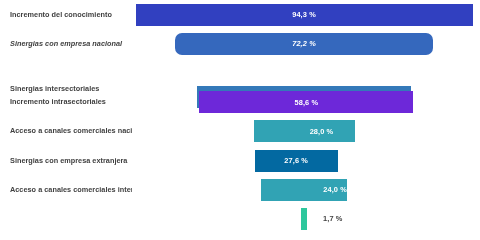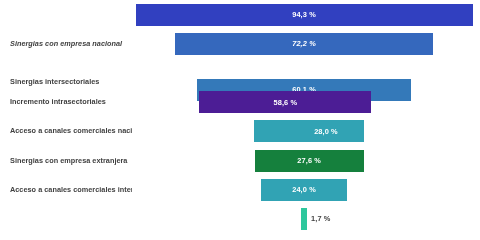--- a/index.html
+++ b/index.html
@@ -62,85 +62,86 @@
     font-size: 7.4px;
     font-weight: bold;
     color: #ffffff;
     letter-spacing: 0.1px;
     white-space: nowrap;
   }
   .bar-value.outside {
     color: #3f3f3f;
     position: absolute;
     left: 100%;
-    margin-left: 4px;
+    margin-left: 16px;
   }
 </style>
 </head>
 <body>
 
 <div id="funnel-chart" style="background: rgb(255, 255, 255);">
 
   <div class="funnel-row" style="top:0px;">
+    <div class="row-label">Incremento del conocimiento</div>
     <div class="bar-wrap">
       <div class="bar" style="width: 337px; left: 135.5px; background: rgb(49, 64, 192);">
         <span class="bar-value">94,3 %</span>
       </div>
     </div>
   </div>
 
   <div class="funnel-row" style="top:29.2px;font-style:italic;">
     <div class="row-label">Sinergias con empresa nacional</div>
     <div class="bar-wrap">
-      <div class="bar" style="width: 258.021px; left: 174.989px; background: rgb(53, 104, 189);">
+      <div class="bar" style="width: 258.021px; left: 174.989px; background: rgb(53, 104, 189); border-radius: 7px;">
         <span class="bar-value">72,2 %</span>
       </div>
     </div>
   </div>
 
-  <div class="funnel-row" style="top:67px;">
+  <div class="funnel-row" style="top:74px;">
     <div class="row-label">Sinergias intersectoriales</div>
     <div class="bar-wrap">
       <div class="bar" style="width: 214.779px; left: 196.61px; background: rgb(52, 121, 185); margin-top: 8px;">
         <span class="bar-value">60,1 %</span>
       </div>
     </div>
   </div>
 
   <div class="funnel-row" style="top:87.6px;">
     <div class="row-label">Incremento intrasectoriales</div>
     <div class="bar-wrap">
-      <div class="bar" style="width: 172px; left: 199.291px; background: #4c1d95;">
+      <div class="bar" style="width: 214px; left: 199.291px; background: #6d28d9;">
         <span class="bar-value">58,6 %</span>
       </div>
     </div>
   </div>
 
   <div class="funnel-row" style="top:116.8px;">
     <div class="row-label">Acceso a canales comerciales naci...</div>
     <div class="bar-wrap">
-      <div class="bar" style="width: 110px; left: 253.968px; background: rgb(49, 163, 180); padding-left: 34px;">
+      <div class="bar" style="width: 101px; left: 253.968px; background: rgb(49, 163, 180); padding-left: 34px;">
         <span class="bar-value">28,0 %</span>
       </div>
     </div>
   </div>
 
   <div class="funnel-row" style="top:146px;">
     <div class="row-label">Sinergias con empresa extranjera</div>
     <div class="bar-wrap">
-      <div class="bar" style="width: 109px; left: 254.683px; background: #15803d;">
+      <div class="bar" style="width: 83px; left: 254.683px; background: #0369a1;">
         <span class="bar-value">27,6 %</span>
       </div>
     </div>
   </div>
 
   <div class="funnel-row" style="top:175.2px;">
     <div class="row-label">Acceso a canales comerciales inter...</div>
     <div class="bar-wrap">
-      <div class="bar" style="width: 85.7688px; left: 261.116px; background: rgb(49, 163, 180);">
+      <div class="bar" style="width: 85.7688px; left: 261.116px; background: rgb(49, 163, 180); justify-content: flex-end;">
         <span class="bar-value">24,0 %</span>
       </div>
     </div>
   </div>
 
   <div class="funnel-row" style="top:204.4px;">
     <div class="bar-wrap">
       <div class="bar" style="width: 6.07529px; left: 300.962px; background: rgb(46, 199, 157);">
         <span class="bar-value outside">1,7 %</span>
       </div>

